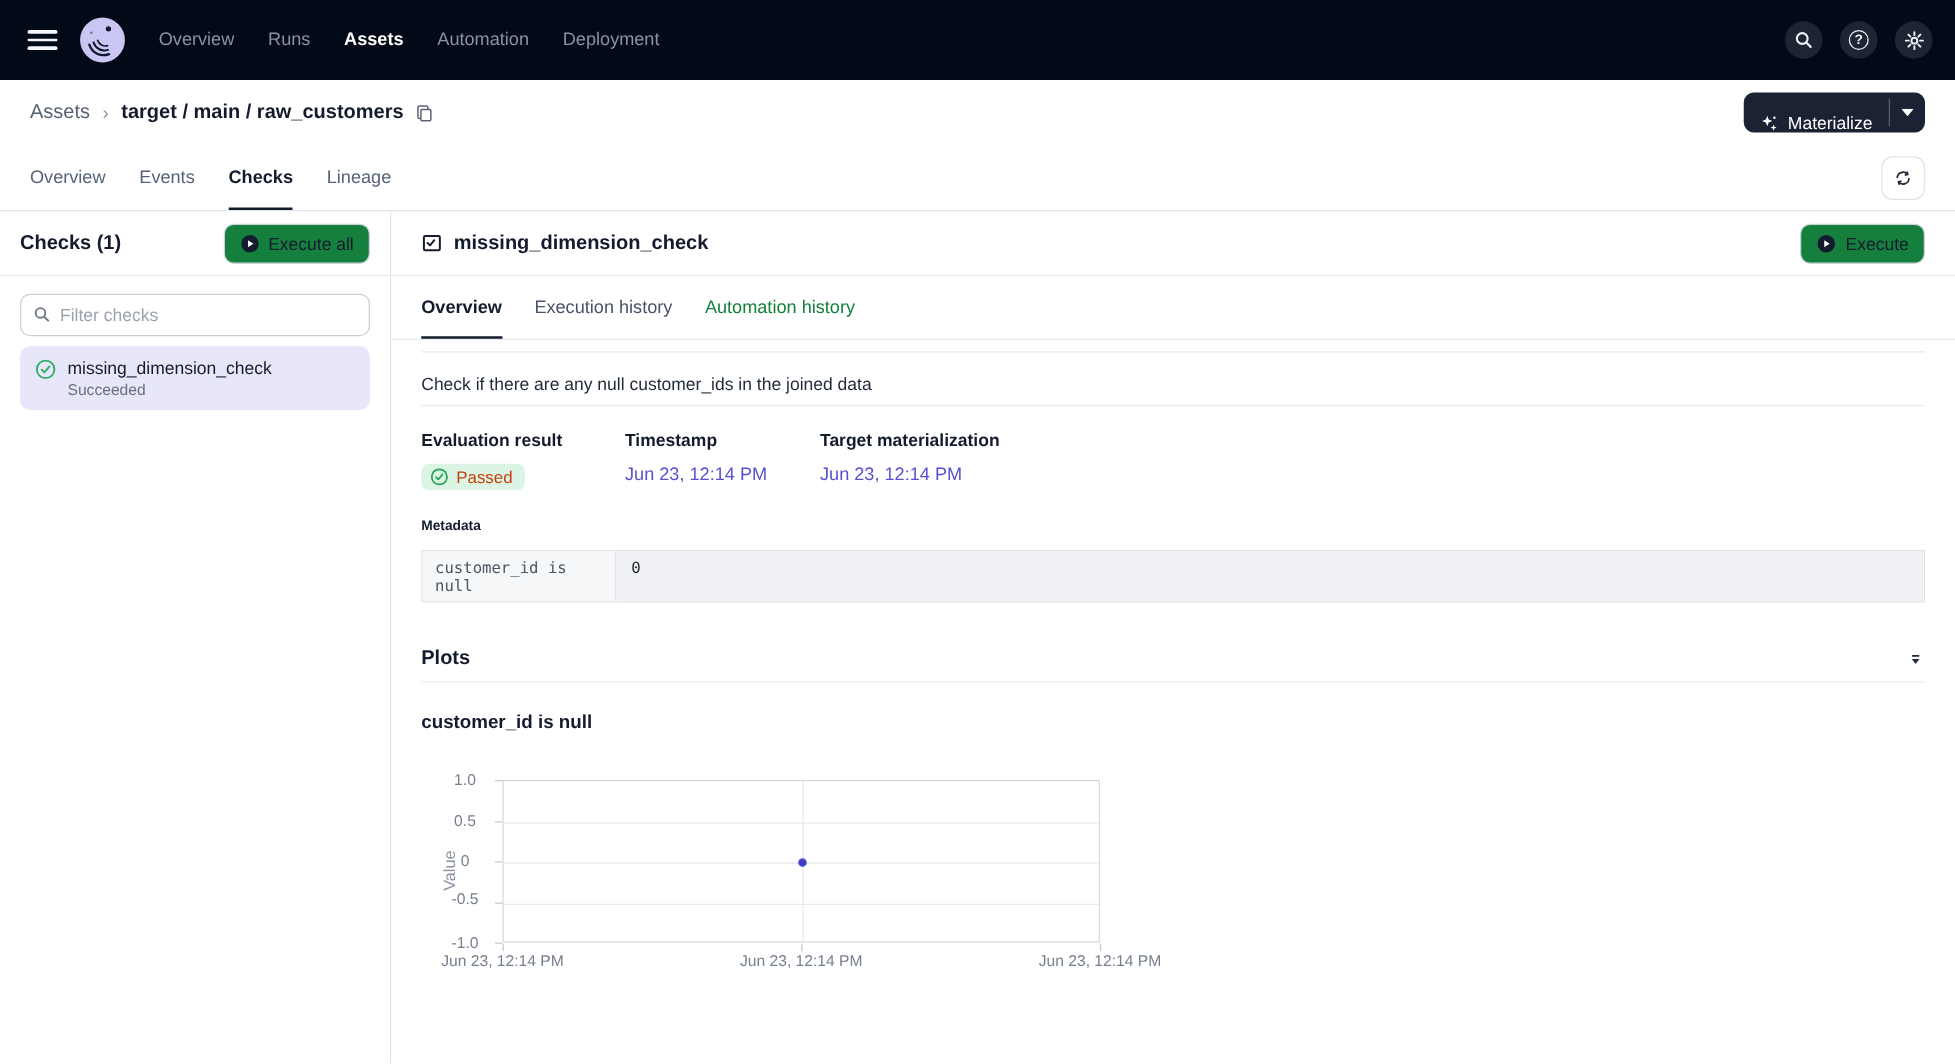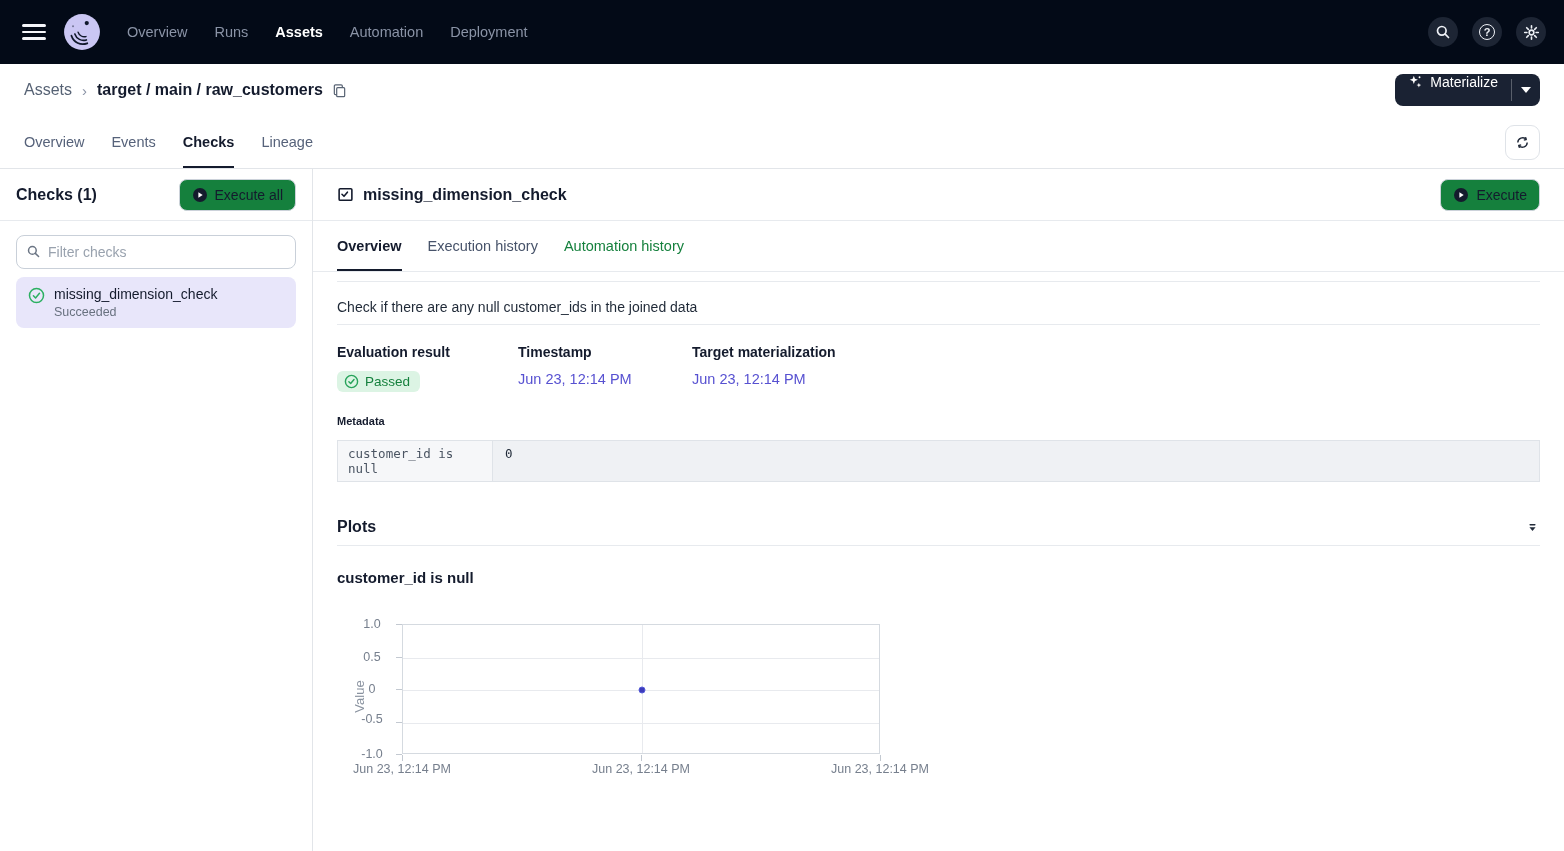--- a/index.html
+++ b/index.html
@@ -21,21 +21,21 @@
     display: flex; align-items: center; justify-content: center; cursor: pointer; font-size: 15px; }
   .help-q { width: 16px; height: 16px; border: 1.5px solid #eef1f6; border-radius: 50%; font-size: 11px;
     display: flex; align-items: center; justify-content: center; font-weight: 700; }
   
   .crumbrow { height: 52px; display: flex; align-items: center; padding: 0 24px; background: #fff; }
   .crumb-root { color: #566274; font-size: 16px; cursor: pointer; }
   .crumb-sep { color: #8a93a6; margin: 0 10px; font-size: 15px; }
   .crumb-path { color: #141b2d; font-size: 16px; font-weight: 700; }
   .copy-btn { margin-left: 9px; color: #5a6575; cursor: pointer; display: flex; align-items: center; }
   .materialize { margin-left: auto; display: flex; height: 32px; border-radius: 8px; overflow: hidden; background: #1a2233; color: #fff; cursor: pointer; }
-  .materialize .main-seg { display: flex; align-items: flex-start; gap: 7px; padding: 0 13px; font-size: 14px; font-weight: 500; }
+  .materialize .main-seg { display: flex; align-items: flex-end; gap: 7px; padding: 0 13px; font-size: 14px; font-weight: 500; }
   .materialize .split { width: 1px; background: rgba(255,255,255,.28); margin: 5px 0; }
   .materialize .caret-seg { width: 28px; display: flex; align-items: center; justify-content: center; }
   
   .tabsrow { height: 53px; border-bottom: 1px solid #e2e5e9; display: flex; align-items: stretch; padding: 0 24px; position: relative; }
   .atab { display: flex; align-items: center; margin-right: 27px; font-size: 14.5px; color: #56627a; cursor: pointer;
     border-bottom: 2px solid transparent; padding-top: 2px; }
   .atab.active { color: #141b2d; font-weight: 700; border-bottom-color: #141b2d; }
   .refresh-btn { position: absolute; right: 24px; top: 9px; width: 35px; height: 35px; border: 1px solid #dfe3e8;
     border-radius: 9px; background: #fff; color: #222b3a; display: flex; align-items: center; justify-content: center; cursor: pointer; }
   
@@ -61,26 +61,26 @@
   .innertabs { height: 51px; border-bottom: 1px solid #e7eaee; display: flex; align-items: stretch; gap: 26px; padding: 0 24px; flex-shrink: 0; }
   .itab { display: flex; align-items: center; font-size: 14.5px; color: #47536a; cursor: pointer; border-bottom: 2px solid transparent; padding-top: 2px; }
   .itab.active { color: #141b2d; font-weight: 700; border-bottom-color: #141b2d; }
   .itab.muted { color: #15803d; }
   .main-scroll { padding: 0 24px; overflow: hidden; flex: 1; }
   .sec-head { display: flex; align-items: center; justify-content: space-between; margin-top: 22px; }
   .sec-title { font-size: 16px; font-weight: 700; }
   .caret-btn { cursor: pointer; display: flex; padding: 2px; color: #222b3a; }
   .divider { height: 1px; background: #e7eaee; margin-top: 9px; }
   .about-text { margin-top: 17px; font-size: 14px; color: #1f2937; }
-  .exec-cols { display: flex; margin-top: 19px; gap: 18px; }
+  .exec-cols { display: flex; margin-top: 19px; }
   .exec-col1 { width: 163px; } .exec-col2 { width: 156px; }
   .col-h { font-size: 14px; font-weight: 700; color: #141b2d; }
   .col-v { margin-top: 11px; }
   .badge-pass { display: inline-flex; align-items: center; gap: 6px; background: #dcf4e4; border-radius: 6px;
-    padding: 3px 10px 3px 7px; font-size: 13.5px; color: #15803d; }
+    padding: 3px 10px 3px 7px; font-size: 13.5px; color: #c2410c; }
   .ts-link { color: #5751d1; font-size: 14.5px; text-decoration: none; cursor: pointer; }
   .meta-h { margin-top: 23px; font-size: 11px; font-weight: 700; }
   .meta-table { margin-top: 13px; display: flex; border: 1px solid #dfe3e8; font-family: "DejaVu Sans Mono", "Liberation Mono", monospace; font-size: 12.5px; }
   .meta-key { background: #f6f7f9; color: #4b5563; padding: 5px 10px; border-right: 1px solid #dfe3e8; width: 155px; flex-shrink: 0; }
   .meta-val { background: #eff1f4; color: #1f2937; padding: 5px 12px; flex: 1; }
   .plot-sub { margin-top: 23px; font-size: 15px; font-weight: 700; }
   
   .chart { position: relative; margin-top: 31px; height: 170px; font-size: 12.5px; color: #767f8d; }
   .y-axis-label { position: absolute; left: 6px; top: 72px; transform: rotate(-90deg); transform-origin: center; color: #8a93a0; font-size: 13px; }
   .plot-area { position: absolute; left: 65px; top: 7px; width: 478px; height: 130px; border: 1px solid #d5dae0; background: #fff; }

